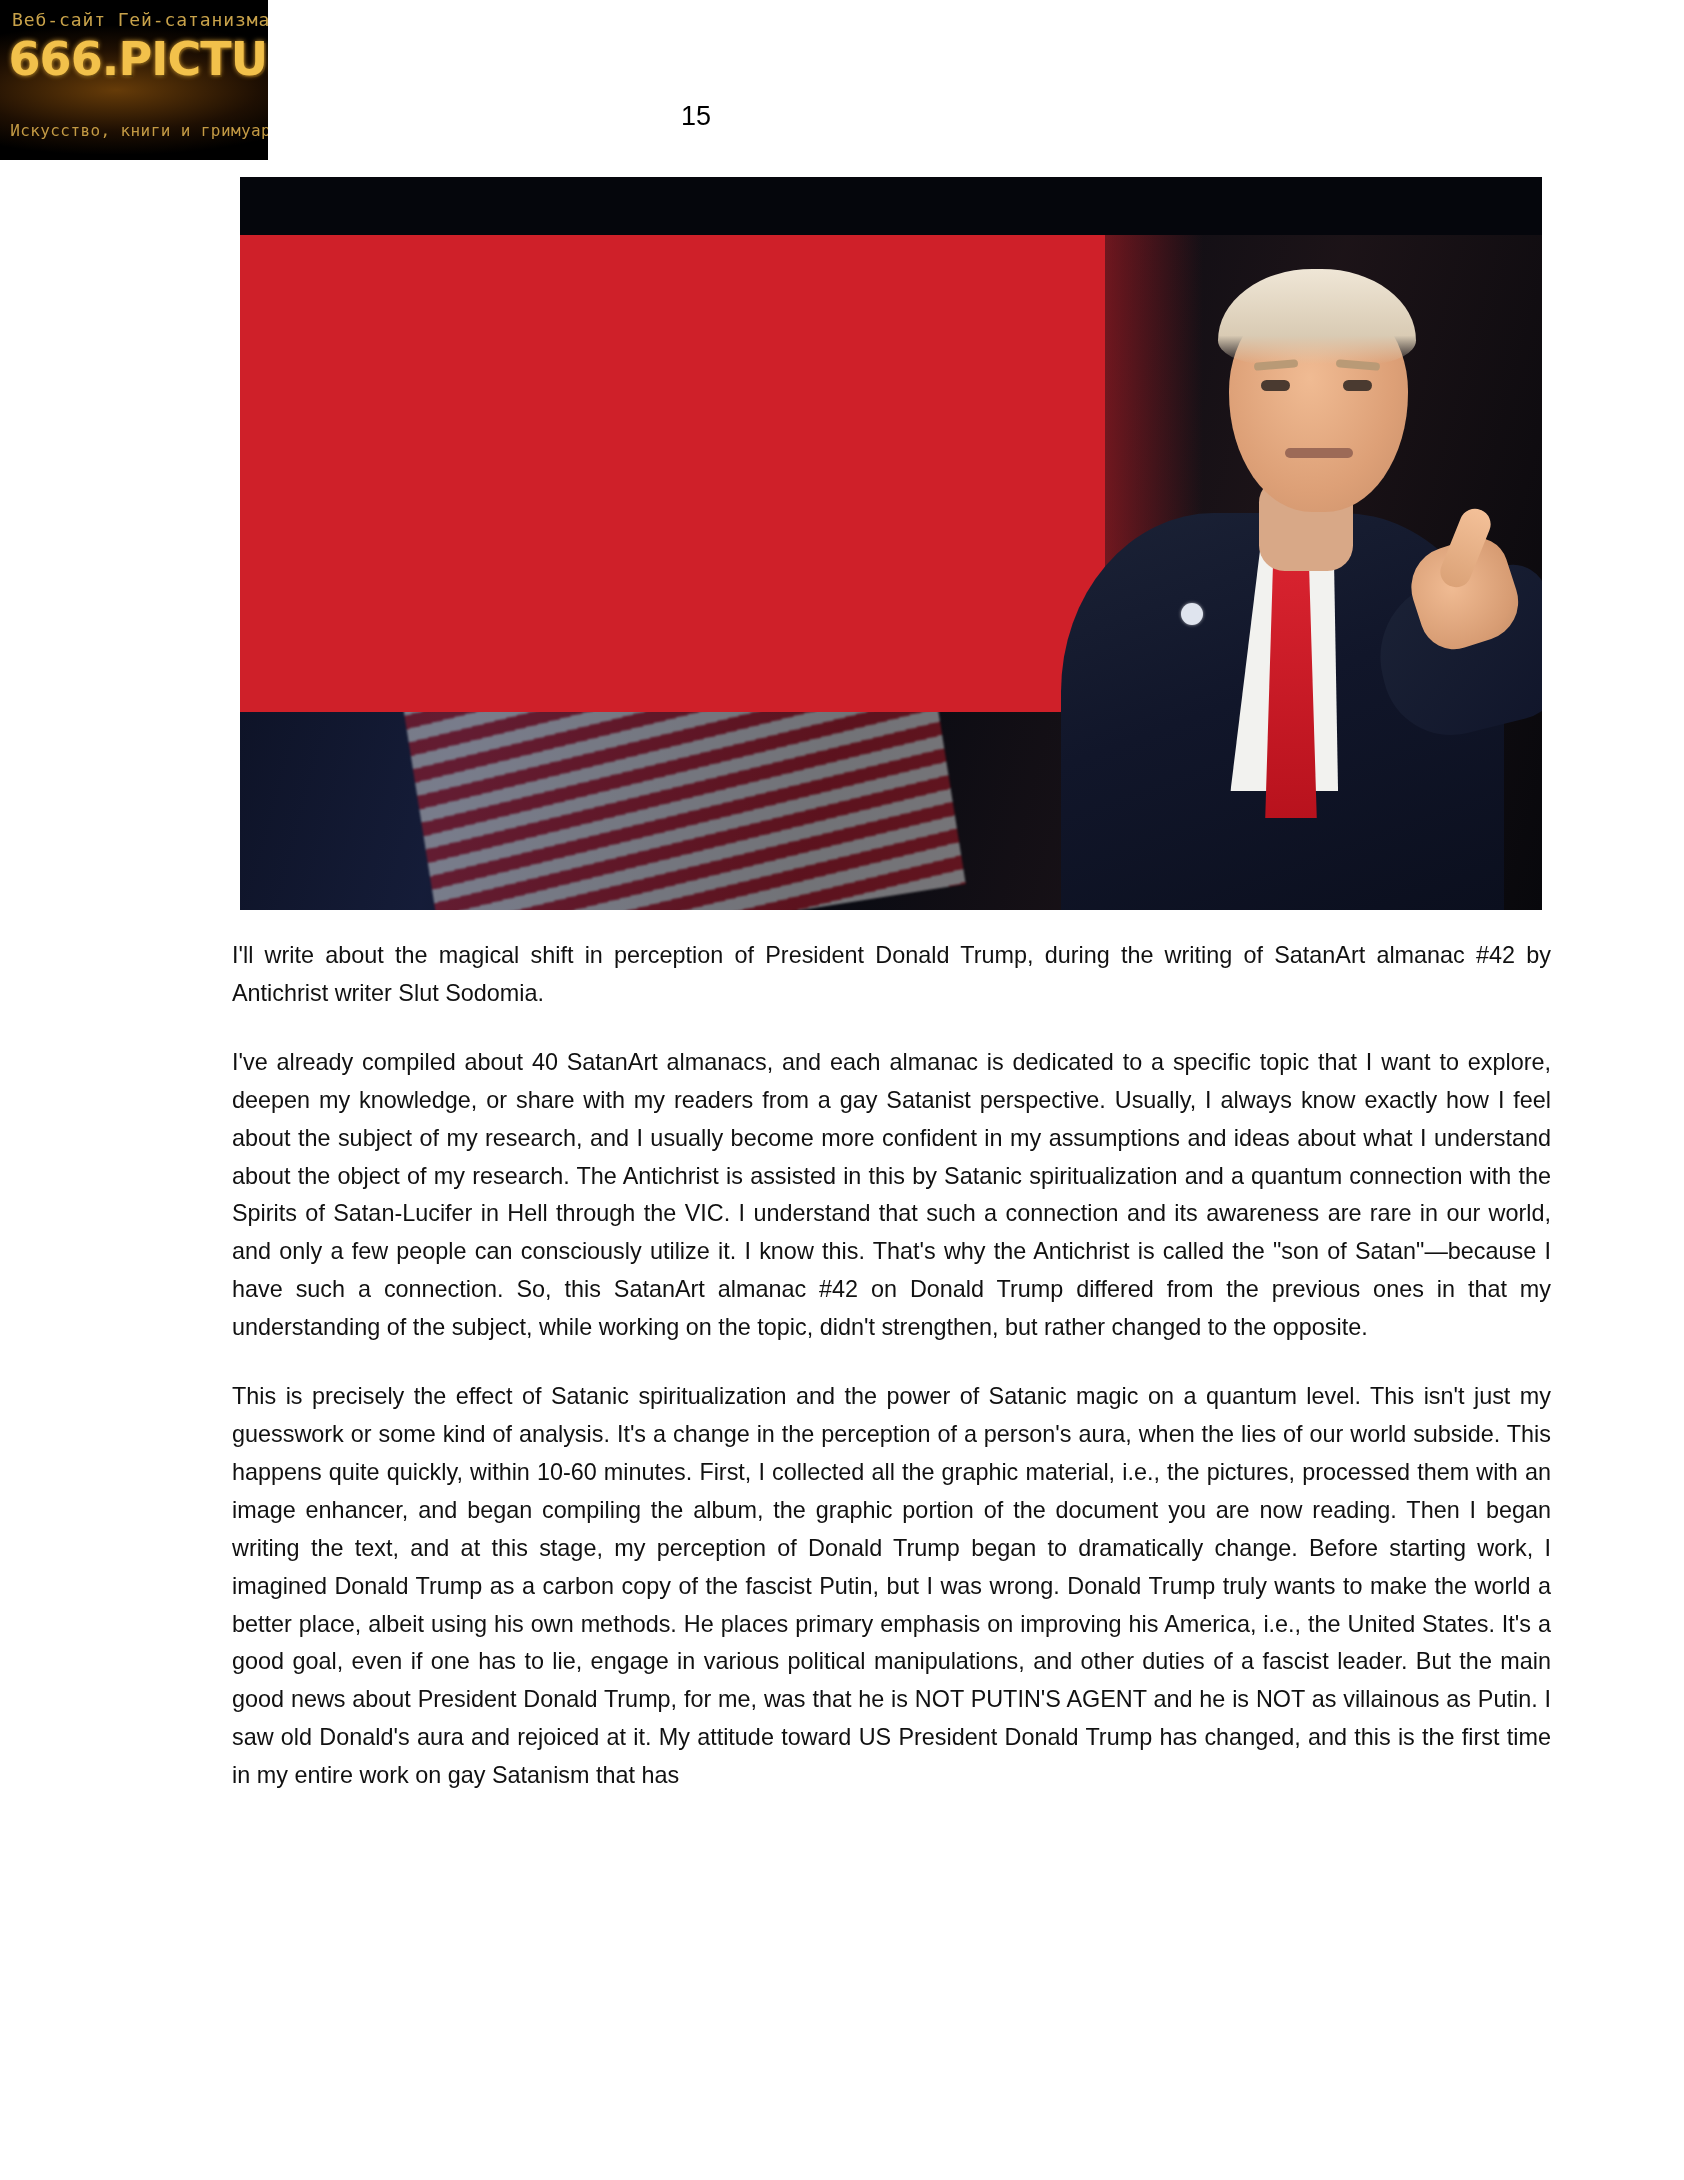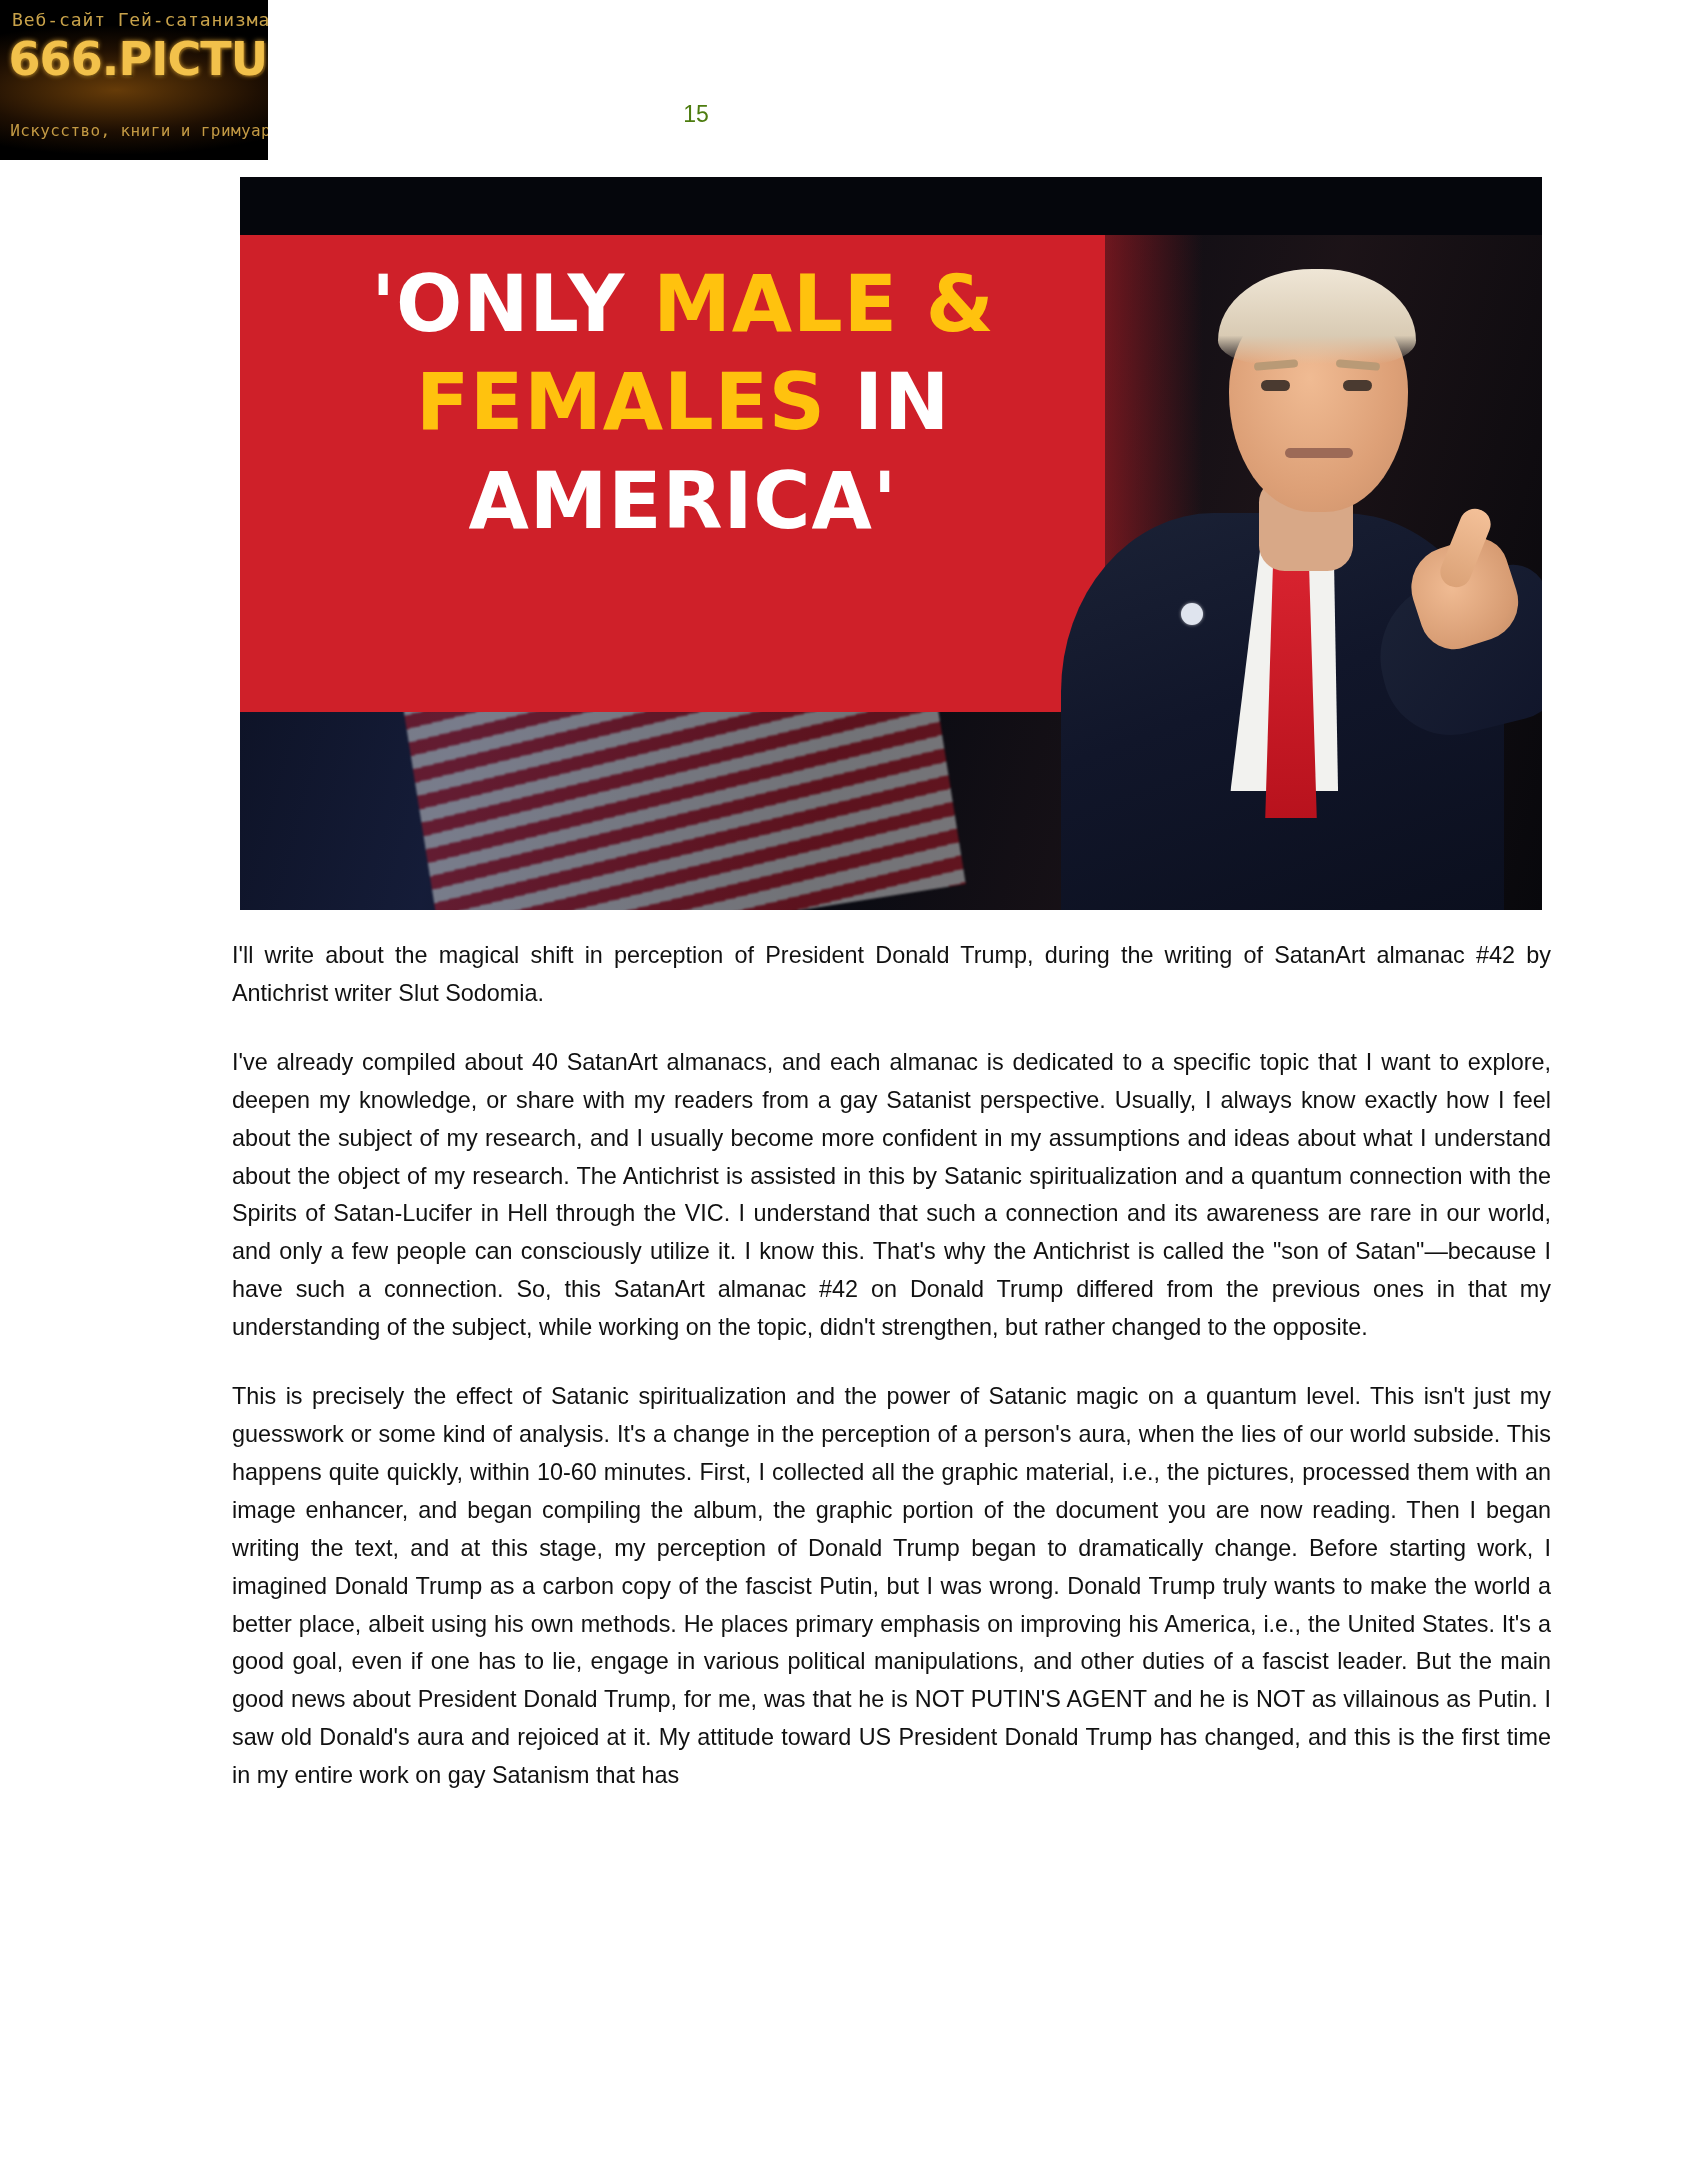--- a/index.html
+++ b/index.html
@@ -68,22 +68,22 @@
     text-align: right;
   }
 
   
   .page-number {
     position: absolute;
     top: 101px;
     left: 0;
     width: 1392px;
     text-align: center;
-    font-size: 23px;
-    color: #4d7c0f;
+    font-size: 27px;
+    color: #000000;
   }
 
   
   .figure {
     position: absolute;
     left: 240px;
     top: 177px;
     width: 1302px;
     height: 733px;
     background: #0a0c14;
@@ -328,25 +328,20 @@
     <span class="star" style="left:273px; top:51px;">★</span>
     <span class="star" style="left:68px;  top:102px;">★</span>
     <span class="star" style="left:158px; top:128px;">★</span>
     <span class="star" style="left:247px; top:109px;">★</span>
   </div>
   <div class="flag-stripes"></div>
 
   <div class="red-panel"></div>
   <div class="red-panel-fade"></div>
 
-  <div class="headline">
-    <span>'ONLY </span><span class="hl-yellow">MALE &amp;</span><br>
-    <span class="hl-yellow">FEMALES</span><span> IN</span><br>
-    <span>AMERICA'</span>
-  </div>
 
   <div class="person">
     <div class="suit"></div>
     <div class="shirt"></div>
     <div class="tie"></div>
     <div class="neck"></div>
     <div class="head"></div>
     <div class="hair"></div>
     <div class="brow-l"></div>
     <div class="brow-r"></div>

